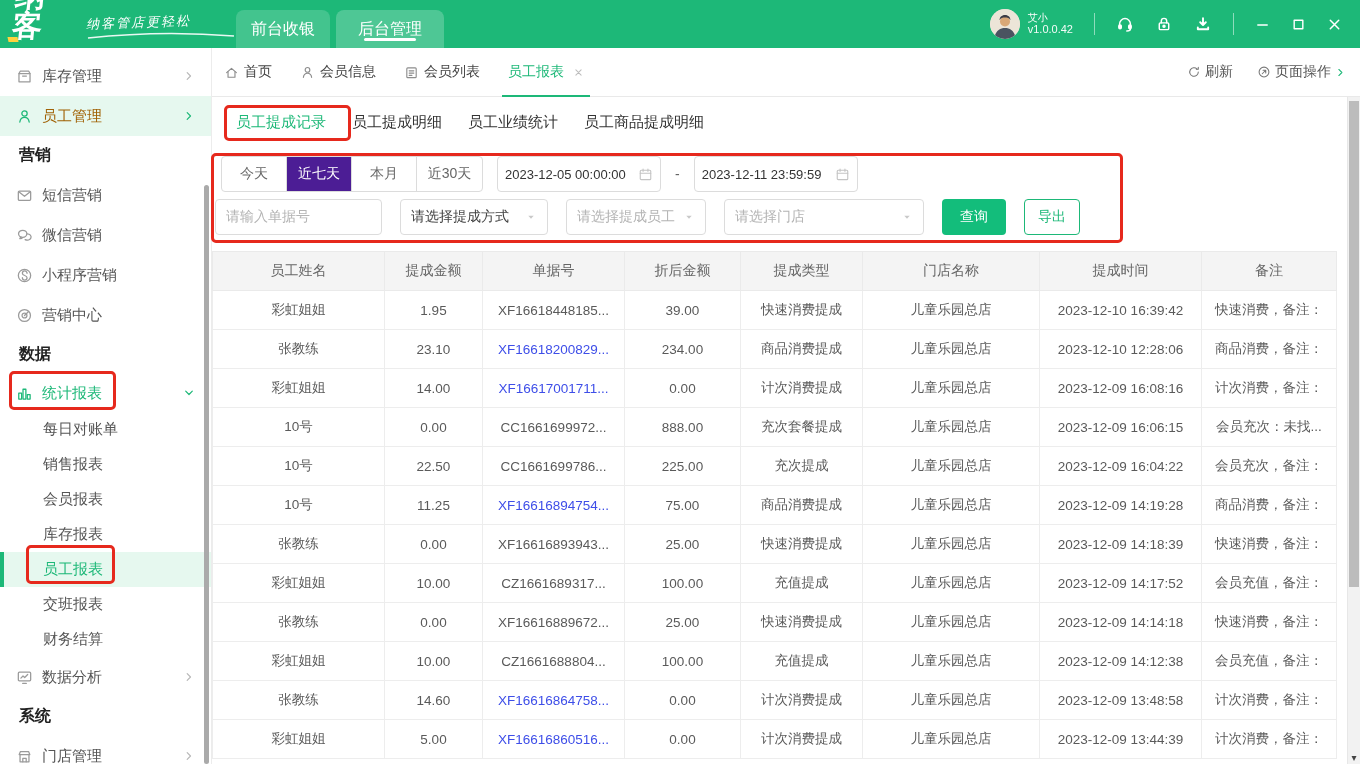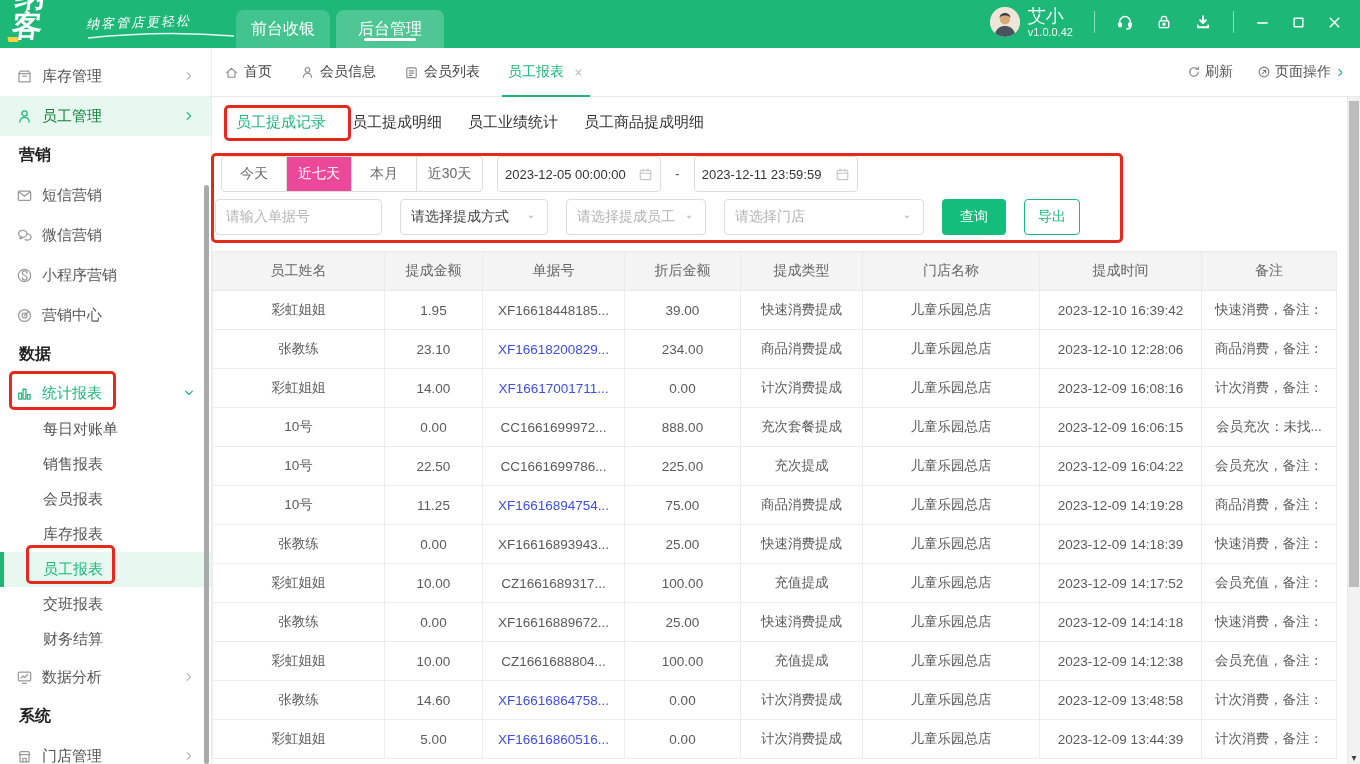--- a/index.html
+++ b/index.html
@@ -20,34 +20,34 @@
   .topnav{display:flex;gap:6px;height:38px;}
   .topnav-tab{display:flex;align-items:center;justify-content:center;padding:0 15px;min-width:60px;
     background:rgba(255,255,255,.17);border-radius:8px 8px 0 0;font-size:16px;position:relative;cursor:pointer;}
   .topnav-tab.active{padding:0 22px;background:rgba(255,255,255,.22);}
   .topnav-tab.active::after{content:"";position:absolute;bottom:7px;left:50%;transform:translateX(-50%);
     width:52px;height:3px;background:#fff;border-radius:2px;}
   .topbar-right{margin-left:auto;display:flex;align-items:center;gap:21px;padding:0 18px 9px 0;}
   .userbox{display:flex;align-items:center;gap:8px;cursor:pointer;}
   .avatar{width:30px;height:30px;border-radius:50%;overflow:hidden;background:#ece5d8;flex:0 0 auto;}
   .usercol{display:flex;flex-direction:column;line-height:1.15;}
-  .uname{font-size:18px;}
+  .uname{font-size:10px;}
   .uver{font-size:11px;opacity:.95;}
   .vdiv{width:1px;height:22px;background:rgba(255,255,255,.5);}
   .tico{font-size:18px;cursor:pointer;display:flex;align-items:center;}
   .tico.win{font-size:15px;}
   
   .layout{display:flex;height:716px;}
   
   .sidebar{width:212px;box-sizing:border-box;border-right:1px solid #ececec;background:#fff;
     padding-top:8px;position:relative;overflow:hidden;flex:0 0 auto;}
   .side-item{height:40px;display:flex;align-items:center;gap:9px;padding:0 16px 0 16px;font-size:15px;color:#555;cursor:pointer;}
   .side-item .icon{font-size:17px;color:#9b9b9b;}
   .side-item .arrow{margin-left:auto;font-size:12px;color:#b8b8b8;}
-  .side-item.hl{background:#e6f8ef;color:#15803d;}
+  .side-item.hl{background:#e6f8ef;color:#a16207;}
   .side-item.hl .icon,.side-item.hl .arrow{color:#1db878;}
   .side-item.green{height:38px;color:#1db878;}
   .side-item.green .icon,.side-item.green .arrow{color:#1db878;}
   .side-header{height:39px;display:flex;align-items:center;padding-left:19px;font-size:16px;font-weight:bold;color:#222;}
   .side-sub{height:35px;display:flex;align-items:center;padding-left:43px;font-size:15px;color:#555;cursor:pointer;position:relative;}
   .side-sub.active{background:#e6f8ef;color:#1db878;}
   .side-sub.active::before{content:"";position:absolute;left:0;top:0;bottom:0;width:4px;background:#1db878;}
   .side-scroll-thumb{position:absolute;right:2px;top:137px;width:5px;height:579px;background:#aaa;border-radius:3px;}
   
   .main{flex:1;position:relative;background:#fff;min-width:0;}
@@ -68,21 +68,21 @@
   .subtab.active{color:#1db878;}
   .subtab.active::after{content:"";position:absolute;left:0;right:0;bottom:-9px;height:2px;background:#1db878;}
   
   .filter-row{display:flex;align-items:center;}
   .row1{margin:9px 0 0 9px;gap:14px;}
   .row2{margin:7px 0 0 3px;gap:18px;}
   .range-group{display:flex;border:1px solid #dcdcdc;border-radius:4px;overflow:hidden;height:36px;box-sizing:border-box;background:#fff;}
   .range-btn{width:65px;display:flex;align-items:center;justify-content:center;font-size:14px;color:#666;
     border-right:1px solid #dcdcdc;cursor:pointer;box-sizing:border-box;}
   .range-btn:last-child{border-right:none;}
-  .range-btn.active{background:#ec4899;color:#fff;}
+  .range-btn.active{background:#4c1d95;color:#fff;}
   .date-input{width:164px;height:36px;box-sizing:border-box;border:1px solid #dcdcdc;border-radius:4px;
     display:flex;align-items:center;justify-content:space-between;padding:0 7px;font-size:13px;color:#333;cursor:pointer;background:#fff;}
   .date-input .icon{font-size:15px;color:#c4c4c4;}
   .dash{color:#666;font-size:14px;}
   .text-input,.select{height:36px;box-sizing:border-box;border:1px solid #dcdcdc;border-radius:4px;background:#fff;
     display:flex;align-items:center;justify-content:space-between;padding:0 10px;font-size:14px;cursor:pointer;}
   .text-input{width:167px;}
   .select .caret{font-size:12px;color:#c9c9c9;}
   .ph{color:#b4b4b4;}
   .val-dark{color:#444;}

